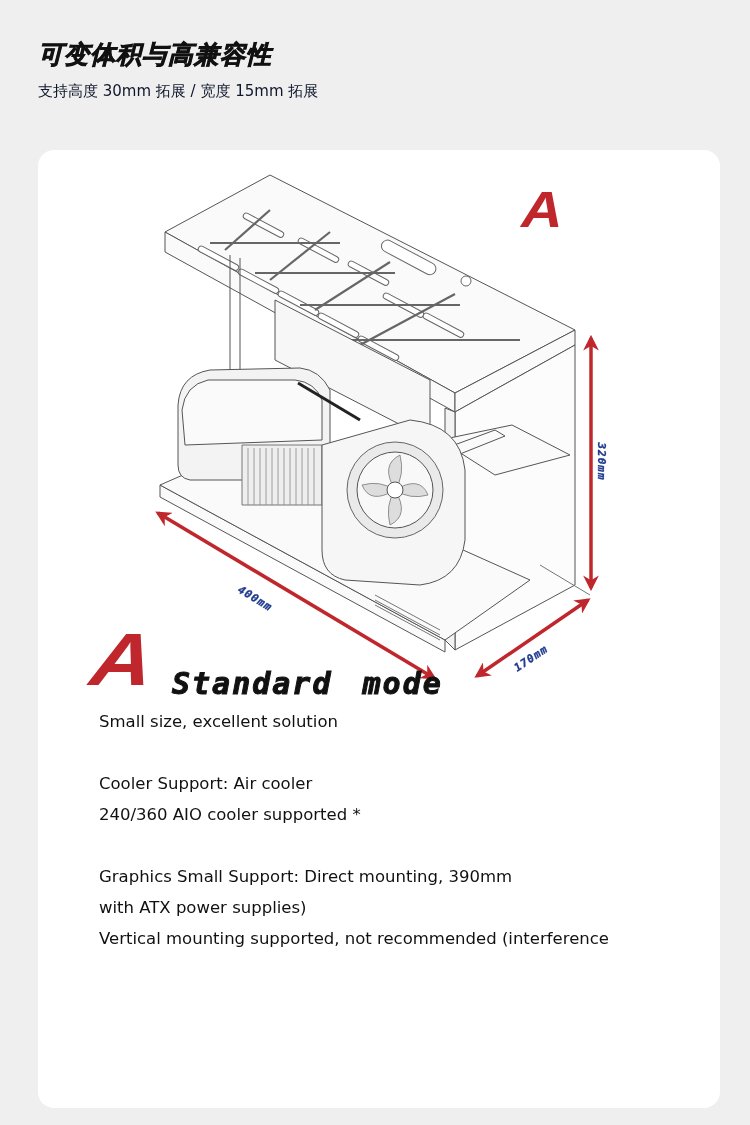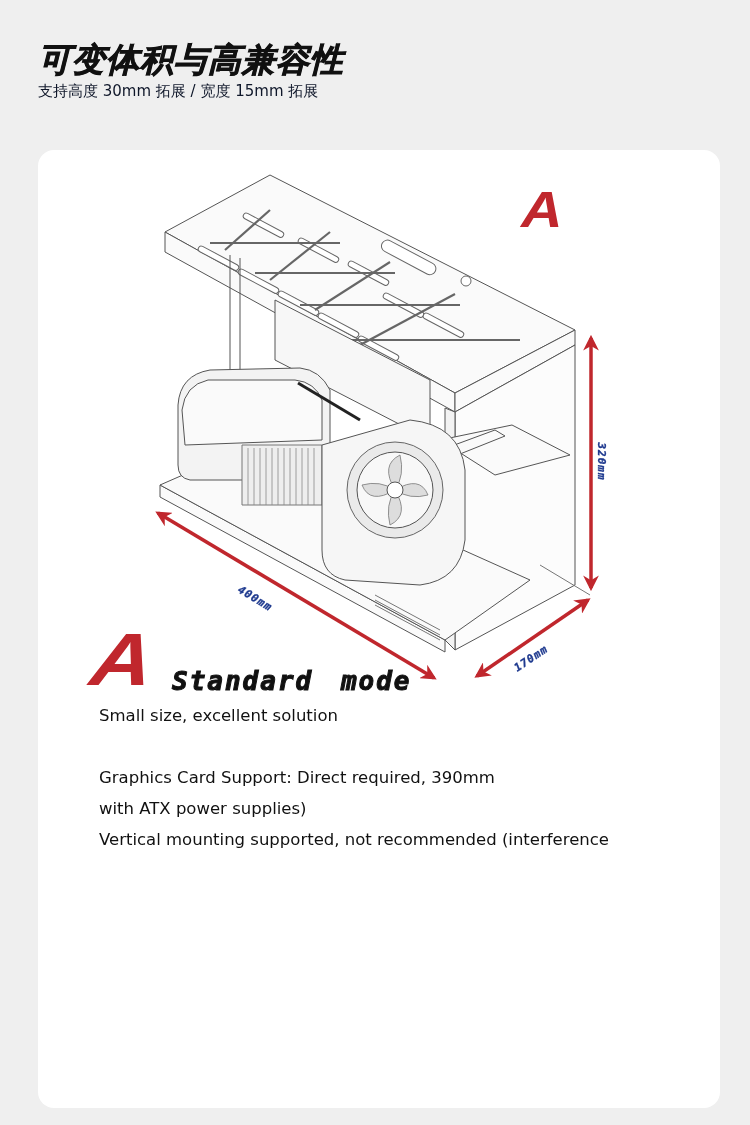--- a/index.html
+++ b/index.html
@@ -5,21 +5,21 @@
   html, body { margin: 0; padding: 0; }
   body {
     width: 750px; height: 1125px; overflow: hidden;
     background: #efefef;
     font-family: "DejaVu Sans", sans-serif;
     position: relative;
   }
   .page-title {
     position: absolute; left: 38px; top: 38px;
     font-family: "DejaVu Sans", sans-serif;
-    font-weight: 900; font-size: 33px; color: #111;
+    font-weight: 900; font-size: 25px; color: #111;
     letter-spacing: 1px; font-style: italic;
     -webkit-text-stroke: 0.8px #111;
   }
   .page-subtitle {
     position: absolute; left: 38px; top: 82px;
     font-size: 15px; color: #0f172a;
     font-family: "DejaVu Sans", sans-serif;
   }
   .card {
     position: absolute; left: 38px; top: 150px;
@@ -33,38 +33,38 @@
     position: absolute; left: 96px; top: 628px;
     font-family: "Liberation Sans", sans-serif;
     font-weight: 900; font-style: italic;
     font-size: 74px; line-height: 64px; color: #c0272d;
     transform: skewX(-8deg) scaleX(1.15);
     transform-origin: left top;
   }
   .mode-label {
     position: absolute; left: 172px; top: 666px;
     font-family: "DejaVu Sans Mono", monospace;
-    font-weight: 900; font-style: italic; font-size: 26px;
+    font-weight: 900; font-style: italic; font-size: 30px;
     letter-spacing: 2px; color: #111;
     -webkit-text-stroke: 1px #111;
     word-spacing: 10px;
   }
   .corner-letter {
     position: absolute; left: 521px; top: 188px;
     font-family: "Liberation Sans", sans-serif;
     font-weight: 900; font-style: italic;
     font-size: 50px; line-height: 44px; color: #c0272d;
     transform: scaleX(1.15); transform-origin: left top;
   }
   .specs {
     position: absolute; left: 99px; top: 700px; width: 580px;
     font-family: "DejaVu Sans", sans-serif;
     font-size: 16.5px; color: #111; line-height: 31px;
   }
-  .spec-group { margin-bottom: 31px; }
+  .spec-group { margin-bottom: 31px; margin-top: 6px; }
   .spec-line { display: block; white-space: nowrap; }
   .dim-label {
     position: absolute;
     font-family: "DejaVu Sans Mono", monospace;
     font-weight: 900; font-style: italic; font-size: 11px;
     color: #1f3a8f; letter-spacing: 1px;
     -webkit-text-stroke: 0.3px #1f3a8f;
   }
 </style>
 </head>
@@ -175,17 +175,21 @@
 <div class="corner-letter">A</div>
 
 <div class="mode-letter-big">A</div>
 <div class="mode-label">Standard mode</div>
 
 <div class="specs">
   <div class="spec-group">
     <span class="spec-line">Small size, excellent solution</span>
   </div>
   <div class="spec-group">
-    <span class="spec-line">Graphics Card Support: Direct required, 390mm</span>
+    <span class="spec-line">Cooler Support: Air cooler</span>
+    <span class="spec-line">240/360 AIO cooler supported *</span>
+  </div>
+  <div class="spec-group">
+    <span class="spec-line">Graphics Small Support: Direct mounting, 390mm</span>
     <span class="spec-line">with ATX power supplies)</span>
     <span class="spec-line">Vertical mounting supported, not recommended (interference</span>
   </div>
 </div>
 
 </body></html>

